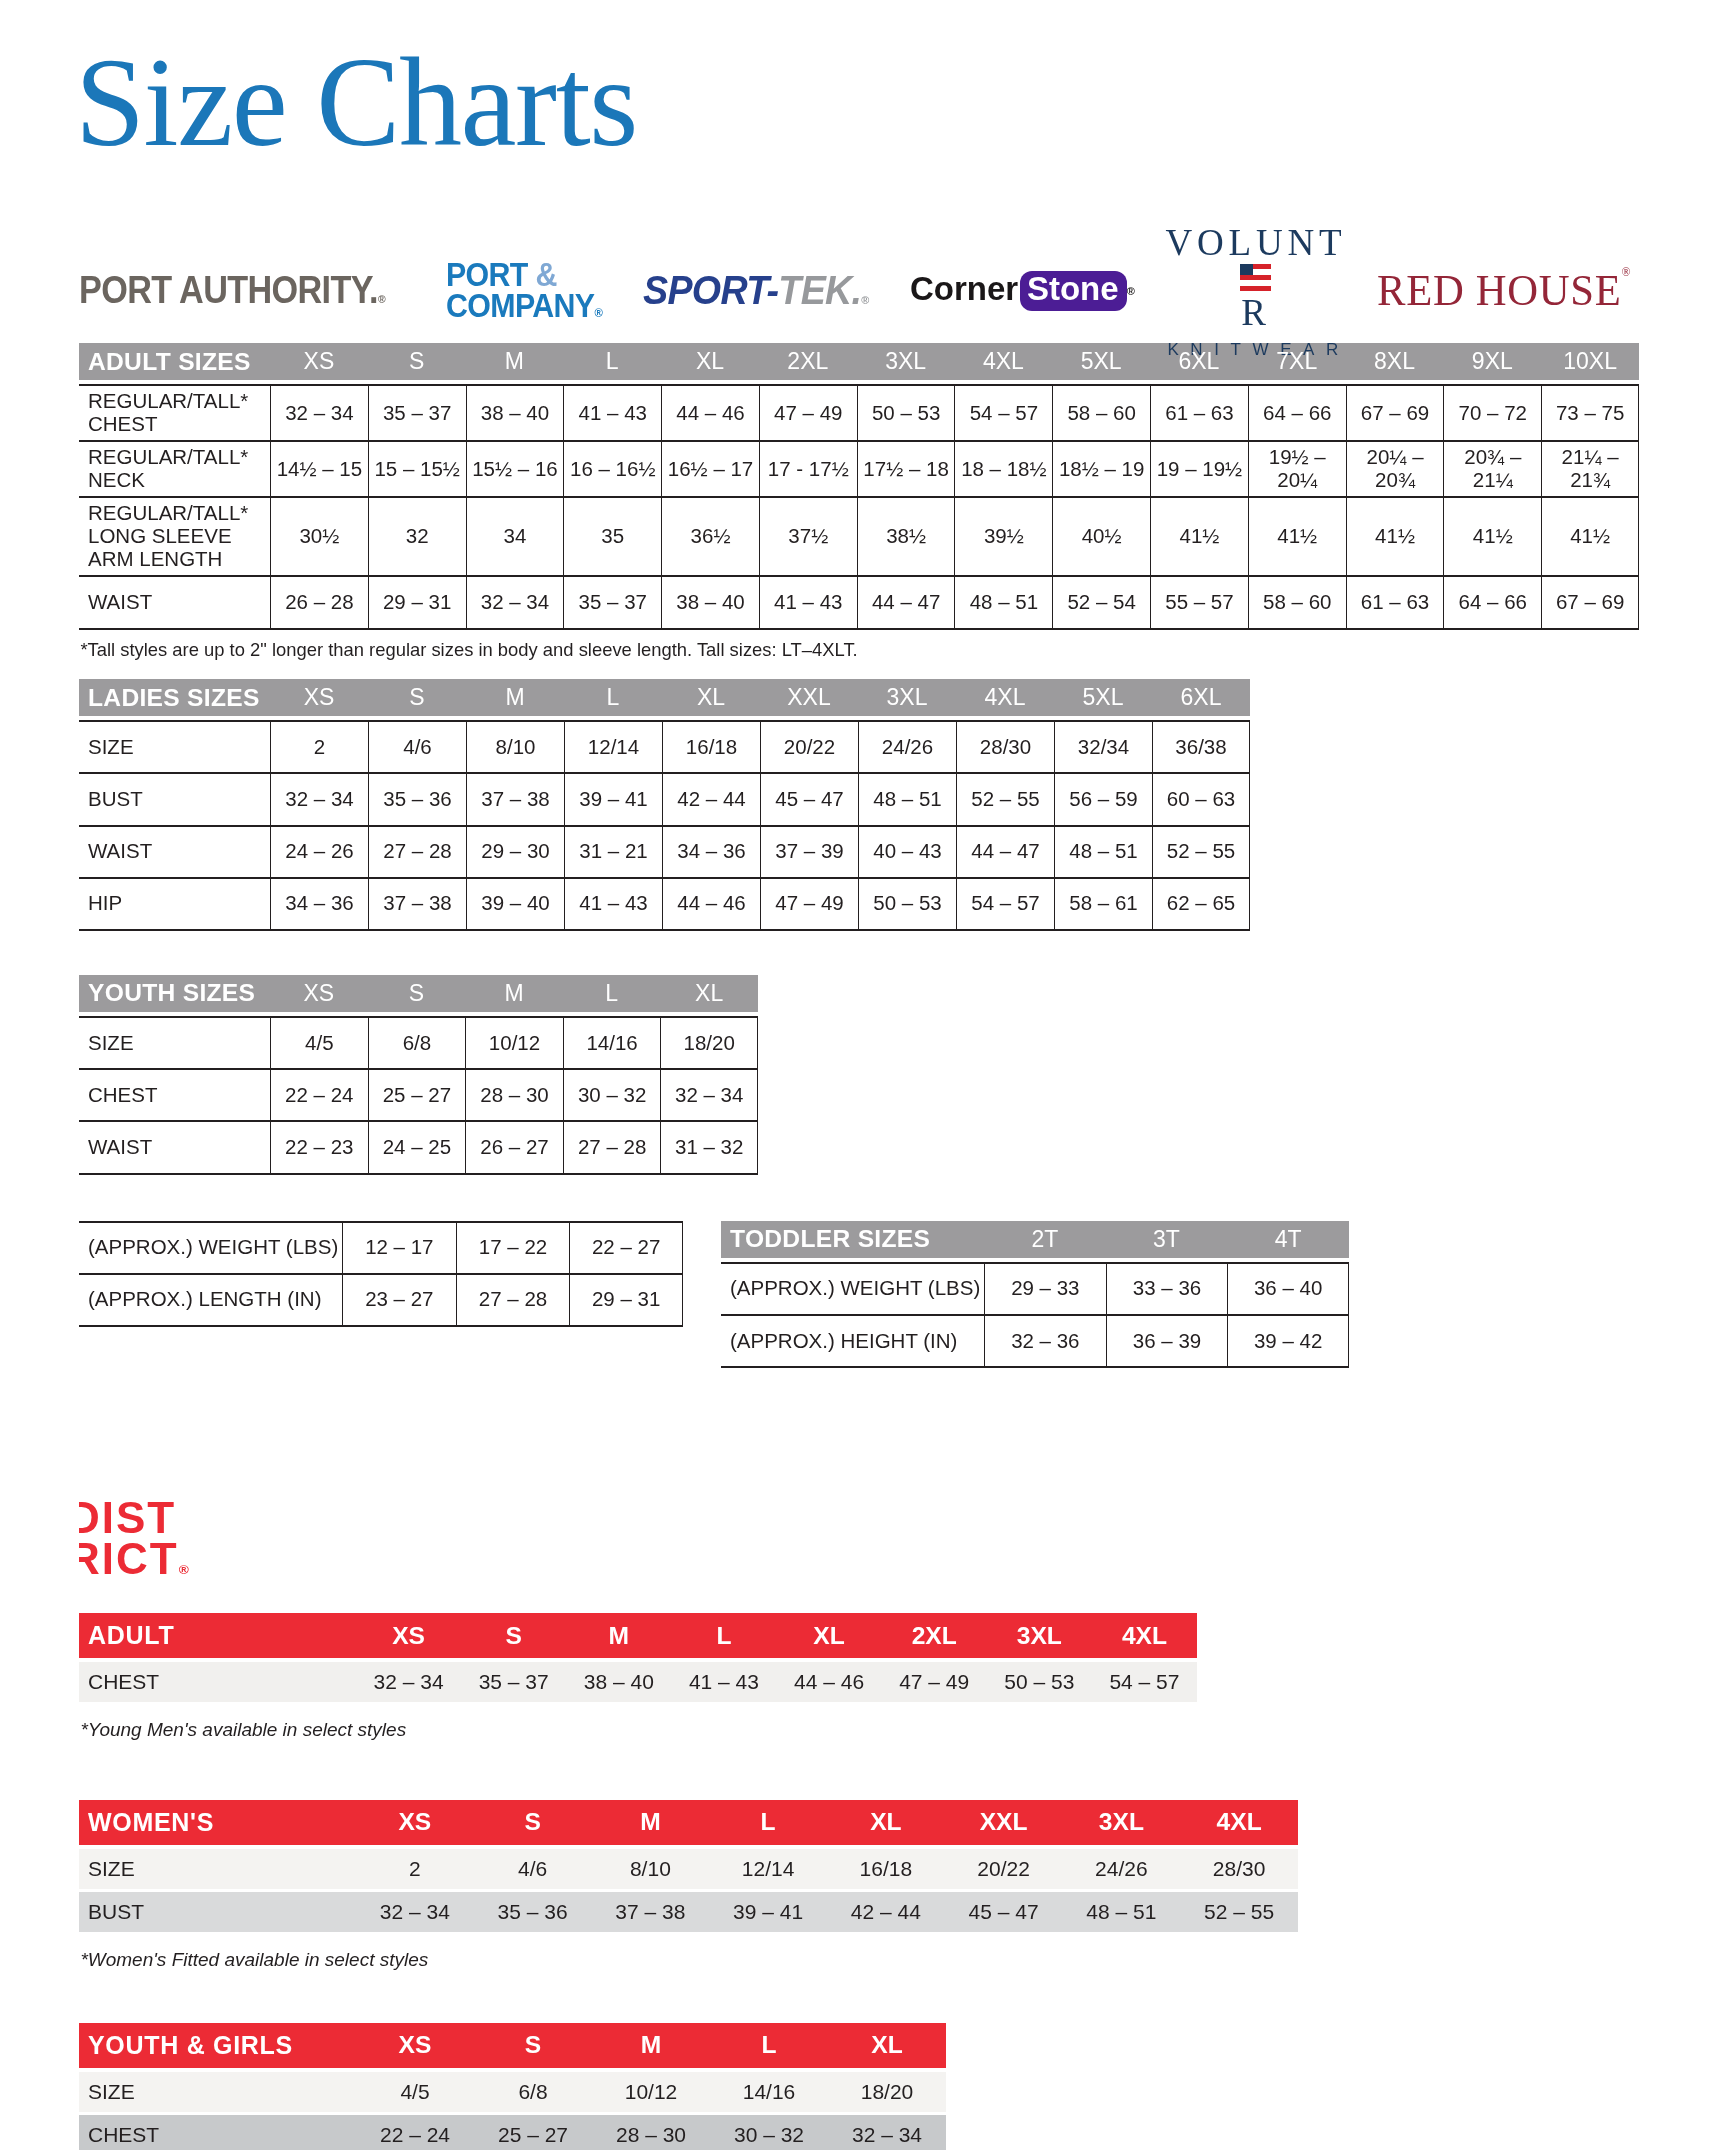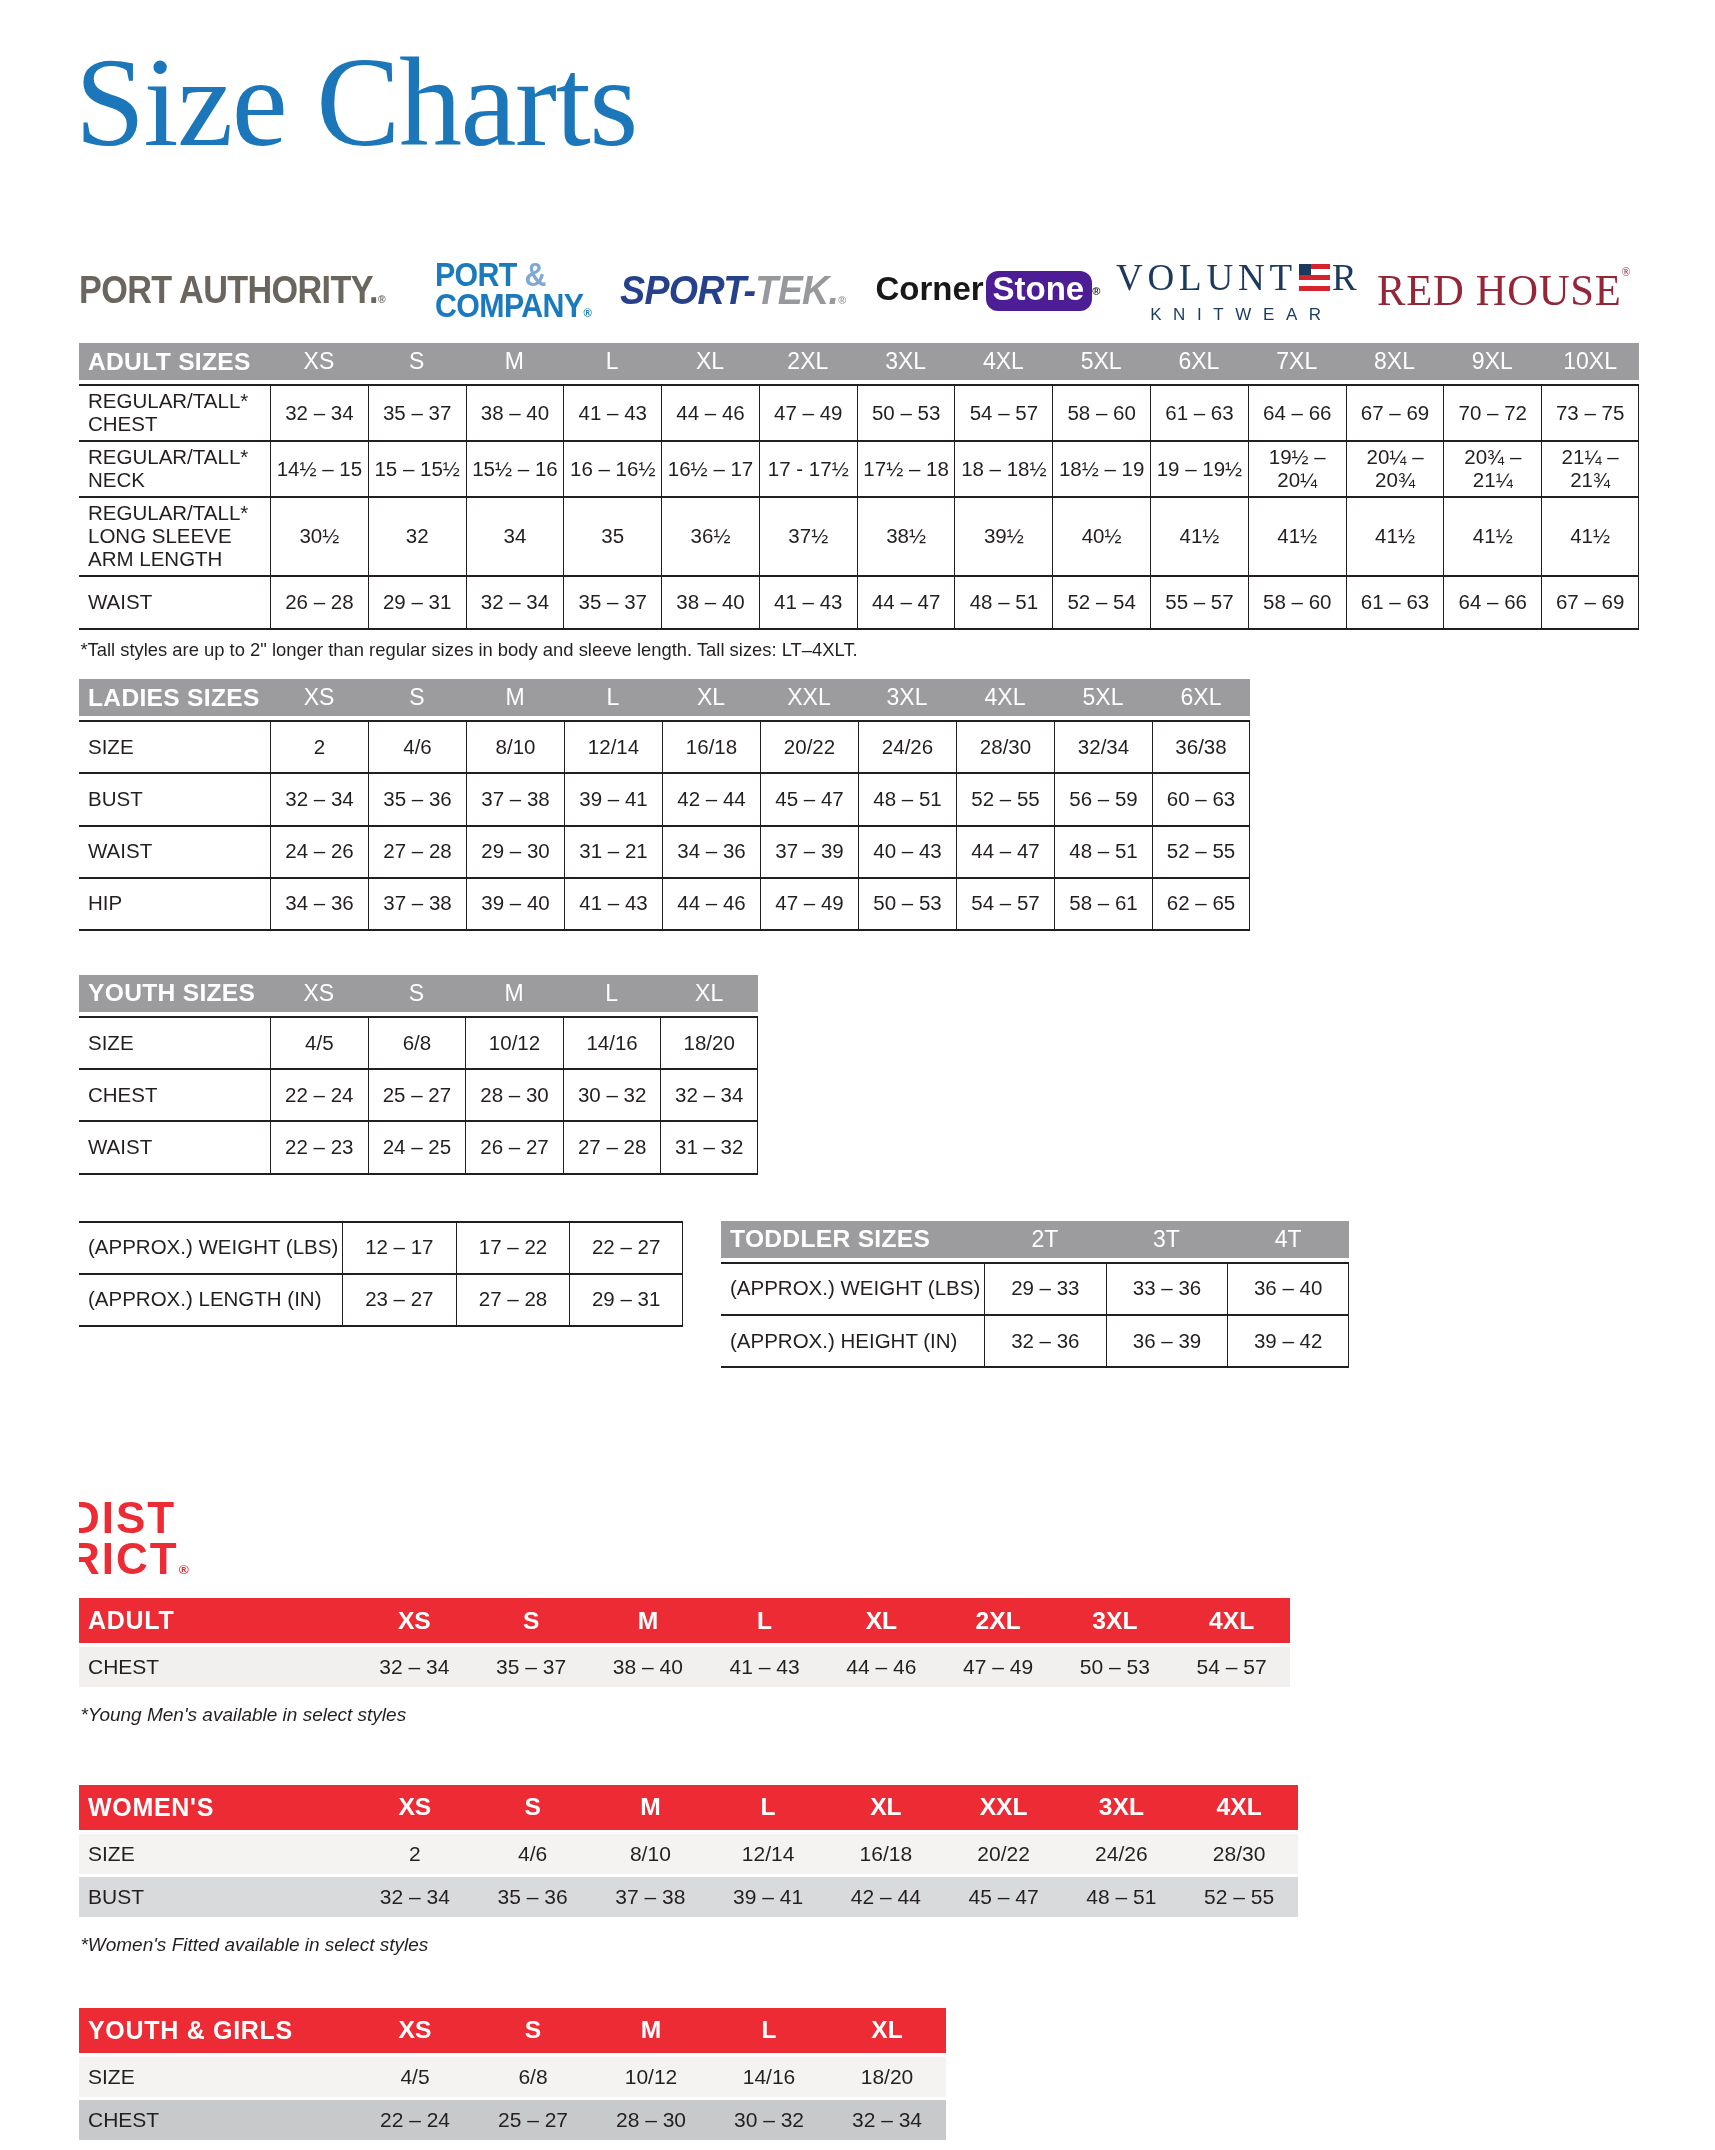--- a/index.html
+++ b/index.html
@@ -19,21 +19,21 @@
   .lg-pc .amp{color:#7FA8D4;}
   .lg-pc .reg{font-size:12.3px;}
   .lg-st{font-size:40px;font-weight:700;font-style:italic;letter-spacing:-0.7px;transform:scaleX(.94);transform-origin:left center;}
   .lg-st .p1{color:#26408C;}
   .lg-st .p2{color:#97999C;}
   .lg-st .reg{font-size:11.6px;color:#97999C;font-style:normal;}
   .lg-cs{font-size:33px;font-weight:700;color:#1A1718;}
   .lg-cs .box{background:#4c1d95;color:#fff;border-radius:12px;padding:1.4px 8.2px 5.5px 6.8px;margin-left:2px;display:inline-block;line-height:1;}
   .lg-cs .reg{font-size:11px;vertical-align:middle;}
   .lg-vk{text-align:center;color:var(--c-navy);}
-  .lg-vk .top{font-family:"Liberation Serif",serif;font-size:37px;letter-spacing:4.8px;display:flex;align-items:center;}
+  .lg-vk .top{font-family:"Liberation Serif",serif;font-size:37px;letter-spacing:4.8px;display:flex;align-items:center;flex-direction:column;}
   .flag{display:inline-block;width:31px;height:27px;position:relative;margin:0 2px;
         background:repeating-linear-gradient(180deg,#D6222A 0 5.5px,#fff 5.5px 11px);}
   .flag .canton{position:absolute;left:0;top:0;width:40%;height:38%;background:var(--c-navy);}
   .lg-vk .sub{font-size:17px;letter-spacing:11.6px;margin-top:5.5px;text-indent:5.5px;}
   .lg-rh{font-family:"Liberation Serif",serif;font-size:44px;color:var(--c-maroon);letter-spacing:0.7px;transform:scaleX(.97);transform-origin:left center;}
   .lg-rh .reg{font-size:12.3px;vertical-align:top;}
 
   
   .st{margin:0;}
   .st-row{display:grid;}
@@ -62,21 +62,21 @@
   [data-table="adult"] .st-row{grid-template-columns:191px repeat(14,1fr);}
   [data-table="ladies"]{width:1171px;margin-top:18px;}
   [data-table="ladies"] .st-row{grid-template-columns:191px repeat(10,1fr);}
   [data-table="youth"]{width:679px;margin-top:44px;}
   [data-table="youth"] .st-row{grid-template-columns:191px repeat(5,1fr);}
   .duo{display:flex;gap:38px;margin-top:46px;}
   [data-table="infant"]{width:604px;}
   [data-table="infant"] .st-row{grid-template-columns:263px repeat(3,1fr);}
   [data-table="toddler"]{width:628px;}
   [data-table="toddler"] .st-row{grid-template-columns:263px repeat(3,1fr);}
-  [data-table="d_adult"]{width:1211px;margin-top:13px;}
+  [data-table="d_adult"]{width:1118px;margin-top:28px;}
   [data-table="d_adult"] .st-row{grid-template-columns:277px repeat(8,1fr);}
   [data-table="womens"]{width:1219px;margin-top:59px;}
   [data-table="womens"] .st-row{grid-template-columns:277px repeat(8,1fr);}
   [data-table="ygirls"]{width:867px;margin-top:52px;}
   [data-table="ygirls"] .st-row{grid-template-columns:277px repeat(5,1fr);}
 
   .footnote{font-size:18.4px;margin:9.6px 0 0 1.4px;color:#231F20;}
   .footnote.italic{font-style:italic;font-size:19px;margin-top:13.7px;}
 
   

